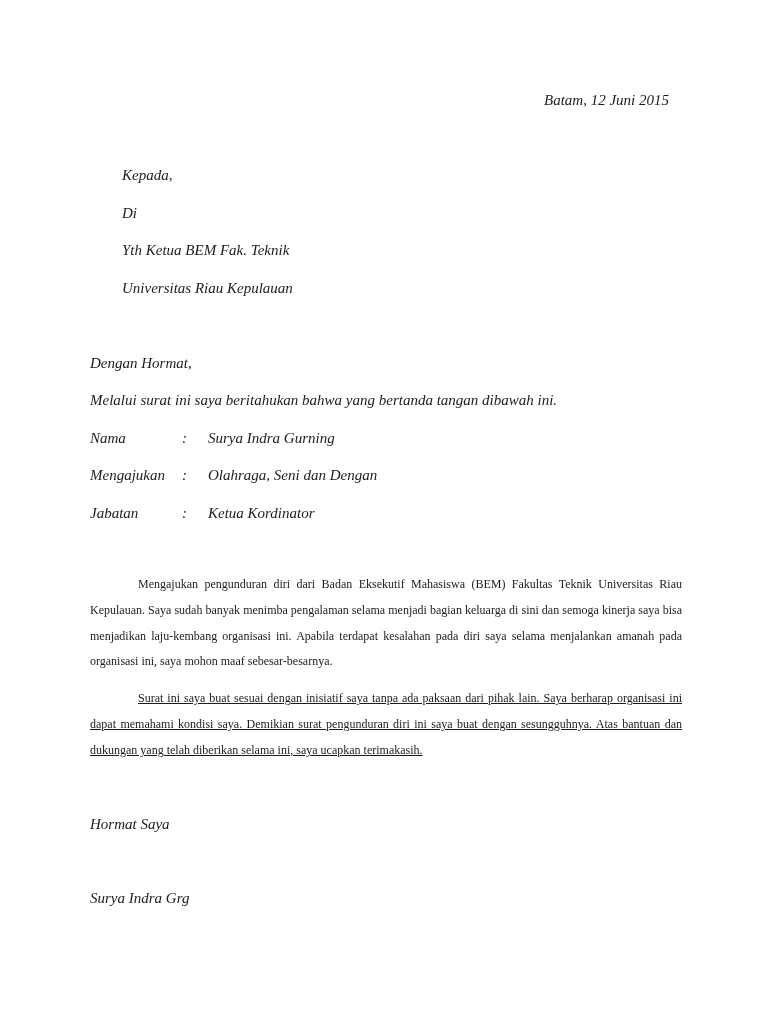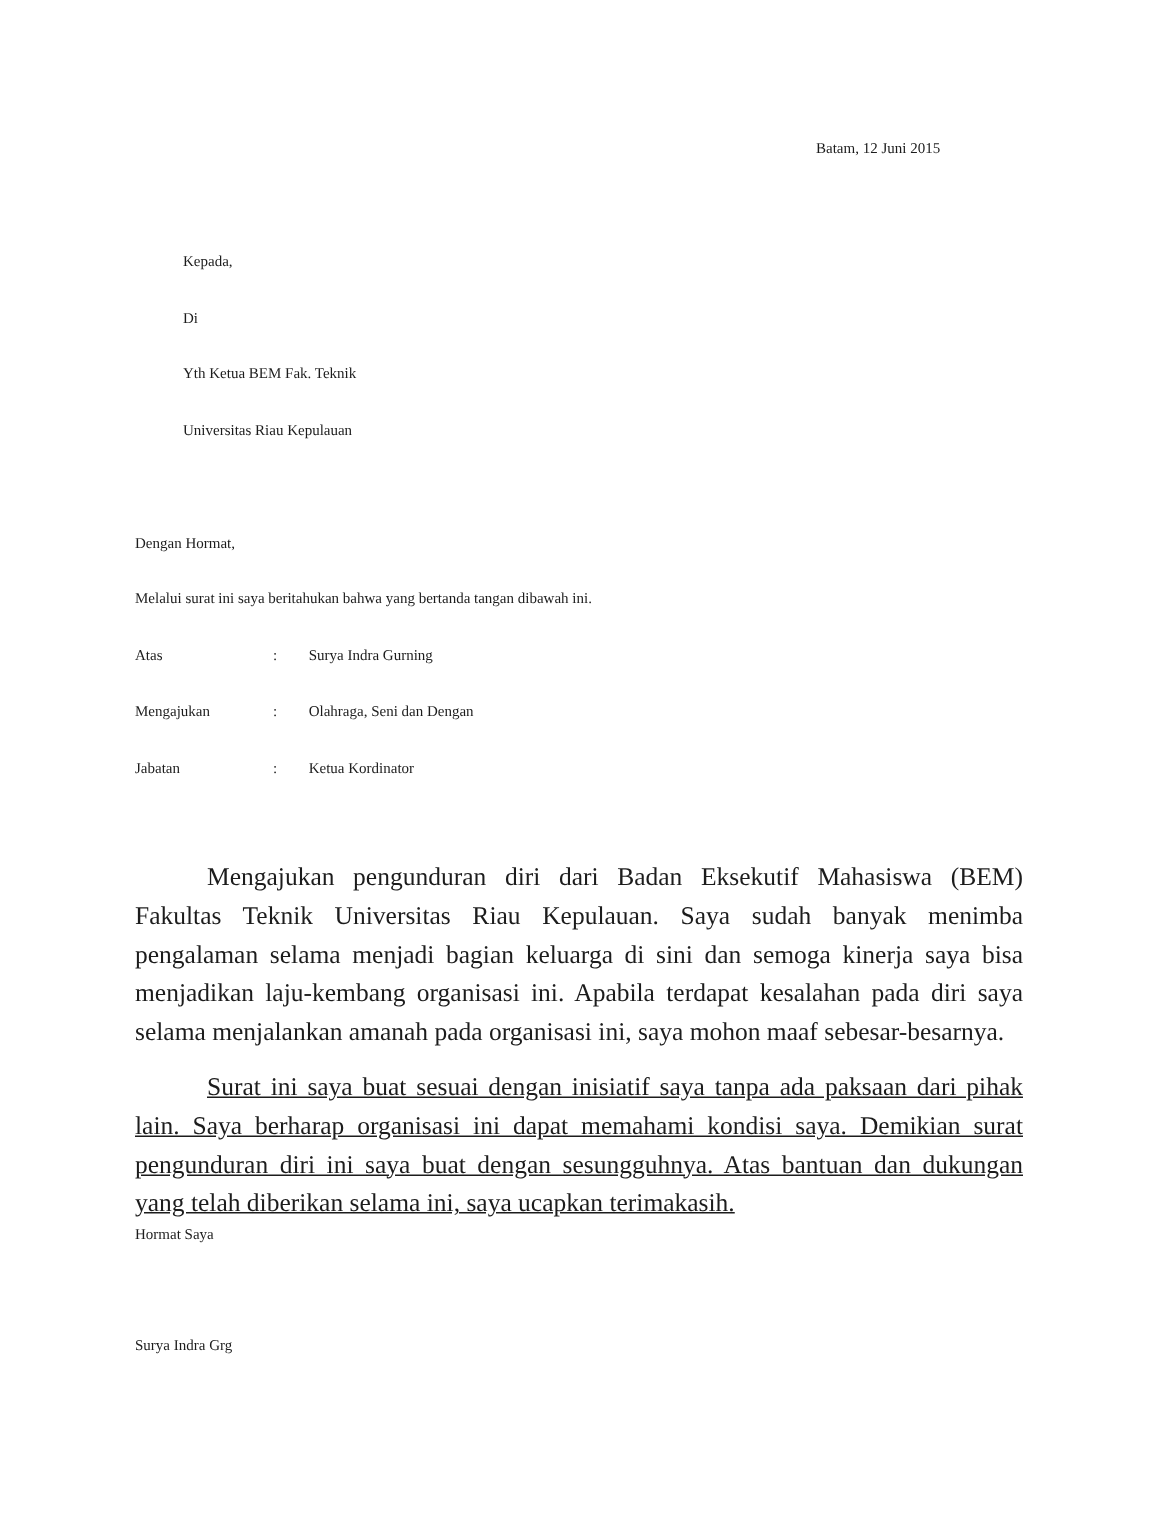--- a/index.html
+++ b/index.html
@@ -16,23 +16,24 @@
     }
     .page {
       position: relative;
       width: 768px;
       height: 1024px;
       background: #ffffff;
       overflow: hidden;
       box-sizing: border-box;
     }
     .txt {
-      font-size: 10px;
+      font-size: 15px;
       line-height: 18px;
       white-space: nowrap;
+      font-style: italic;
     }
     .date-line {
       position: absolute;
       top: 91px;
       left: 544px;
     }
     .recipient-block {
       position: absolute;
       top: 166px;
       left: 90px;
@@ -73,21 +74,21 @@
       margin-left: 21px;
     }
     .body-block {
       position: absolute;
       top: 572px;
       left: 90px;
       width: 592px;
     }
     .body-block p {
       margin: 0;
-      font-size: 17px;
+      font-size: 12px;
       line-height: 25.8px;
       text-align: justify;
       text-indent: 48px;
       white-space: normal;
     }
     .body-block p + p {
       margin-top: 11px;
       text-decoration: underline;
     }
     .closing-line {
@@ -116,21 +117,21 @@
     <div class="txt r-line">Universitas Riau Kepulauan</div>
   </div>
 
   <div class="txt salutation-line">Dengan Hormat,</div>
 
   <div class="txt intro-line">Melalui surat ini saya beritahukan bahwa yang bertanda tangan dibawah ini.</div>
 
   <div class="details-block">
 
     <div class="detail-row">
-      <span class="txt detail-label">Atas</span>
+      <span class="txt detail-label">Nama</span>
       <span class="txt detail-sep">:</span>
       <span class="txt detail-value">Surya Indra Gurning</span>
     </div>
 
     <div class="detail-row">
       <span class="txt detail-label">Mengajukan</span>
       <span class="txt detail-sep">:</span>
       <span class="txt detail-value">Olahraga, Seni dan Dengan</span>
     </div>
 

